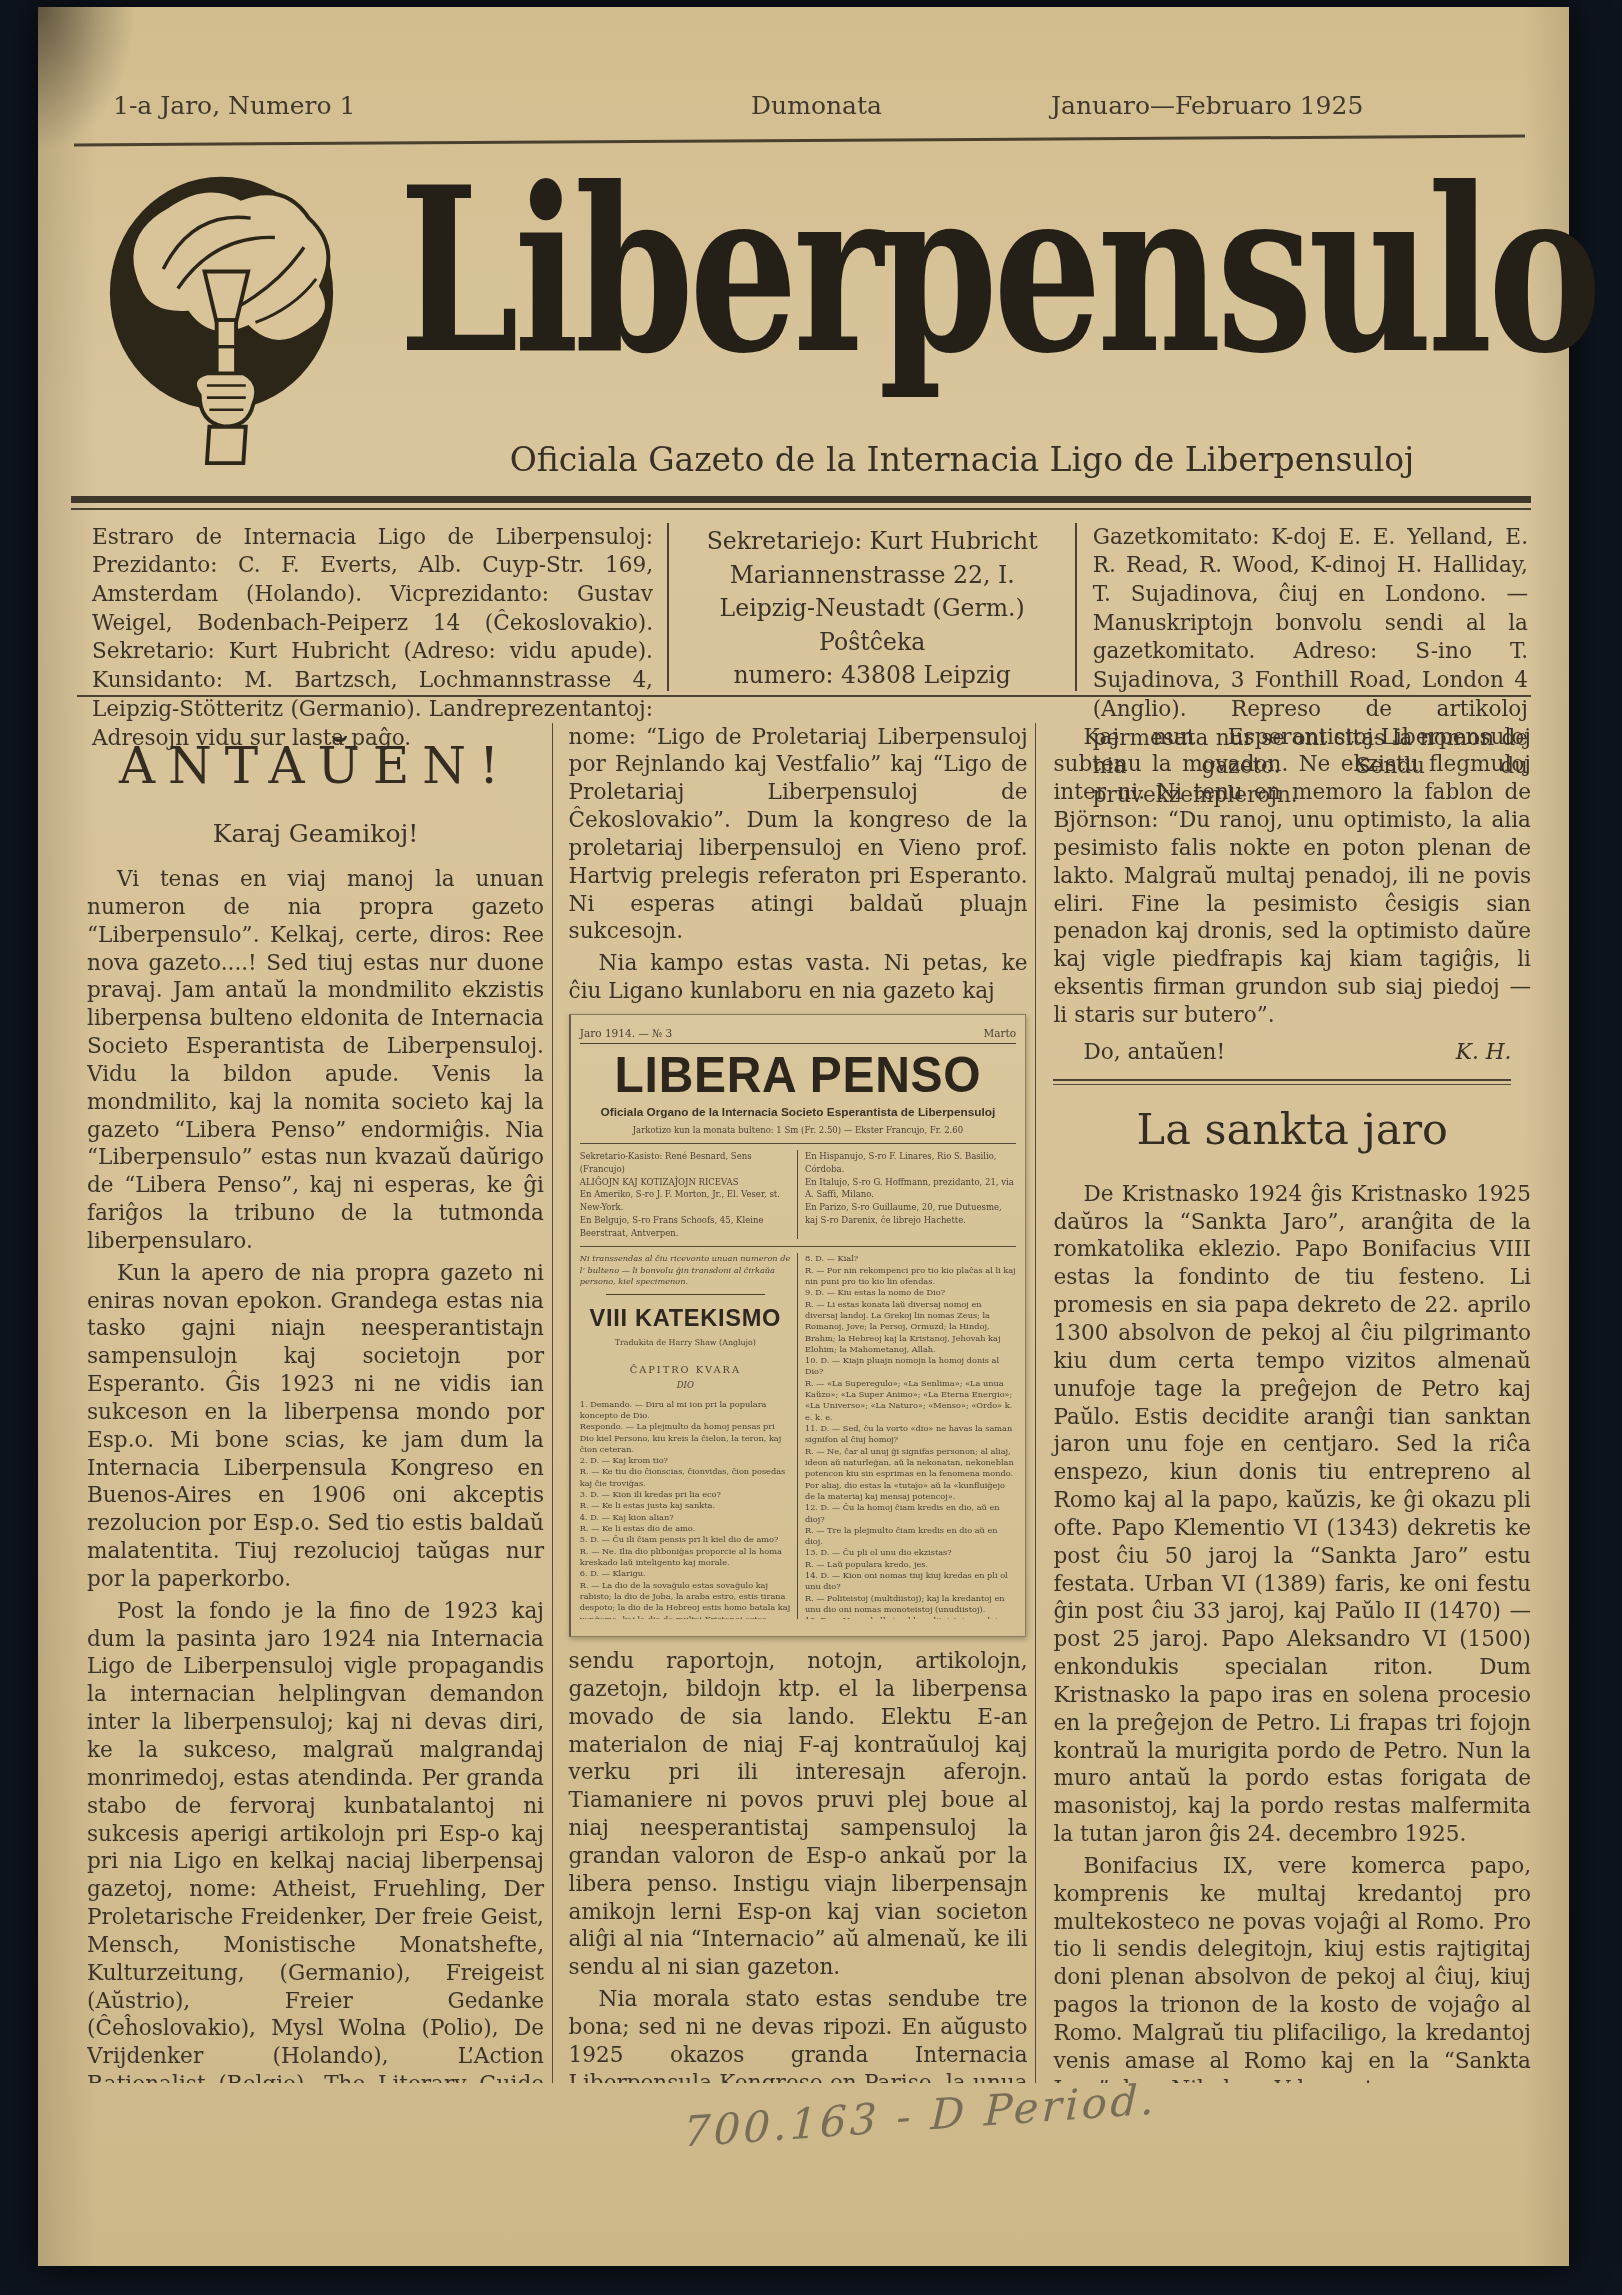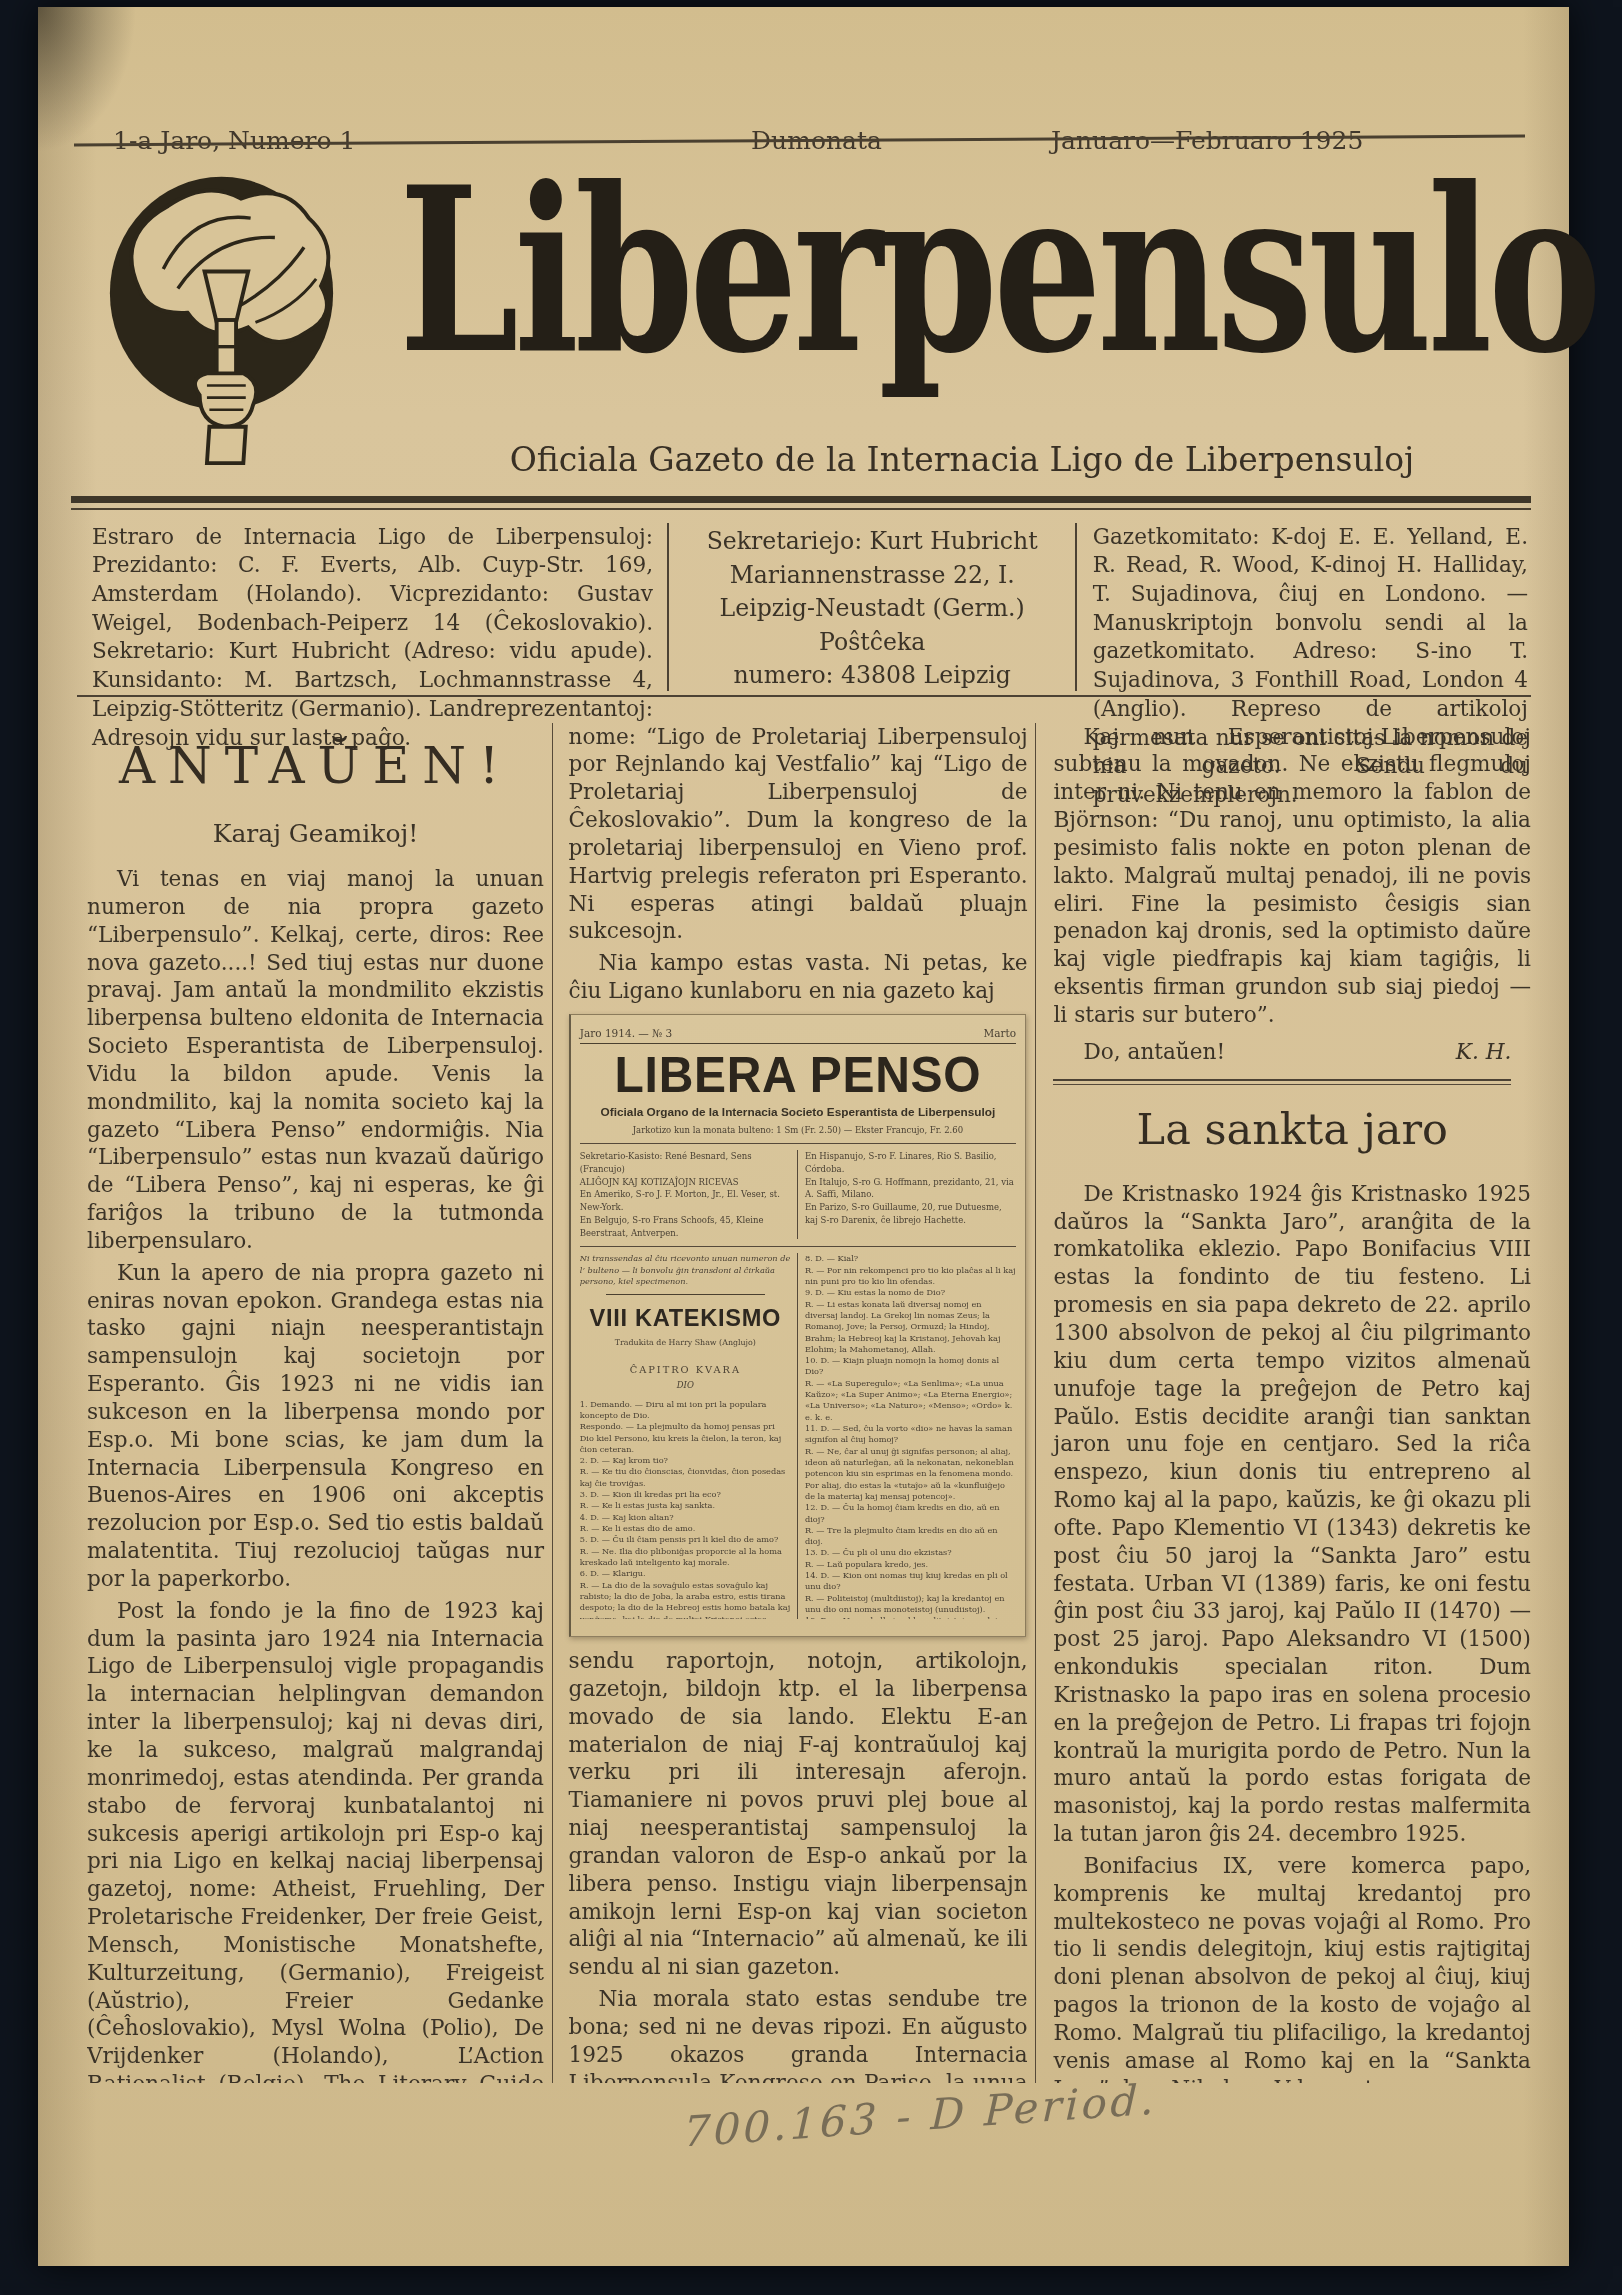--- a/index.html
+++ b/index.html
@@ -7,21 +7,21 @@
   .paper{
     position:absolute;left:38px;top:6.5px;width:1531px;height:2259px;
     background:
       radial-gradient(ellipse at 0% 0%, rgba(20,18,12,.55), rgba(20,18,12,0) 98px),
       linear-gradient(90deg, rgba(92,74,44,.20), rgba(92,74,44,0) 59px),
       linear-gradient(270deg, rgba(92,74,44,.16), rgba(92,74,44,0) 46px),
       linear-gradient(180deg, #d2bd8e 0%, #d9c59c 18%, #d7c298 55%, #cdb88a 100%);
     box-shadow:0 0 36px rgba(0,0,0,.75);
     color:#3b3327;
   }
-  .hdr{position:absolute;left:75px;right:49px;top:84px;display:flex;font-size:25px;color:#41382c;margin-top:35px;}
+  .hdr{position:absolute;left:75px;right:49px;top:84px;display:flex;font-size:25px;color:#41382c;}
   .hdr .l{flex:1;text-align:left;}
   .hdr .c{flex:1;text-align:center;}
   .hdr .r{flex:1;text-align:left;}
   .hdr-rule{position:absolute;left:36px;right:44px;top:132px;height:2.6px;background:#4a4030;transform:rotate(-0.35deg);}
   .logo{position:absolute;left:62px;top:165px;width:243px;height:296px;}
   .mast-title{
     position:absolute;left:361px;top:149px;white-space:nowrap;
     font-weight:bold;font-size:196px;line-height:1;color:#241f17;
     letter-spacing:-5.2px;transform:scale(0.87,1.16);transform-origin:left top;
   }

